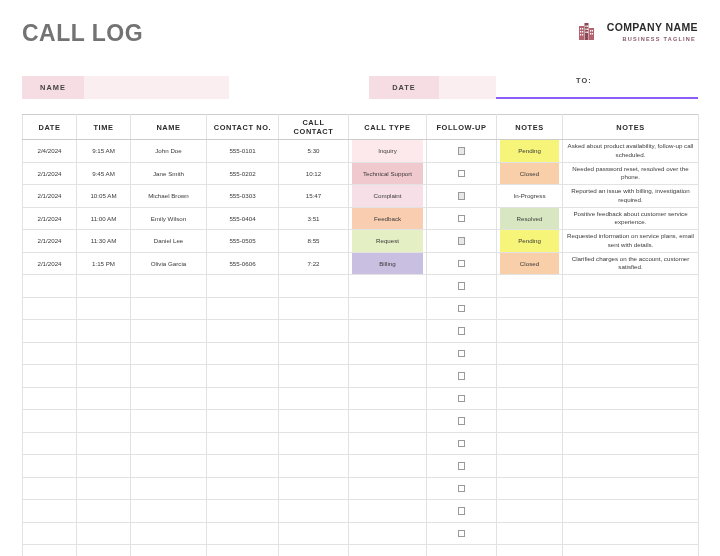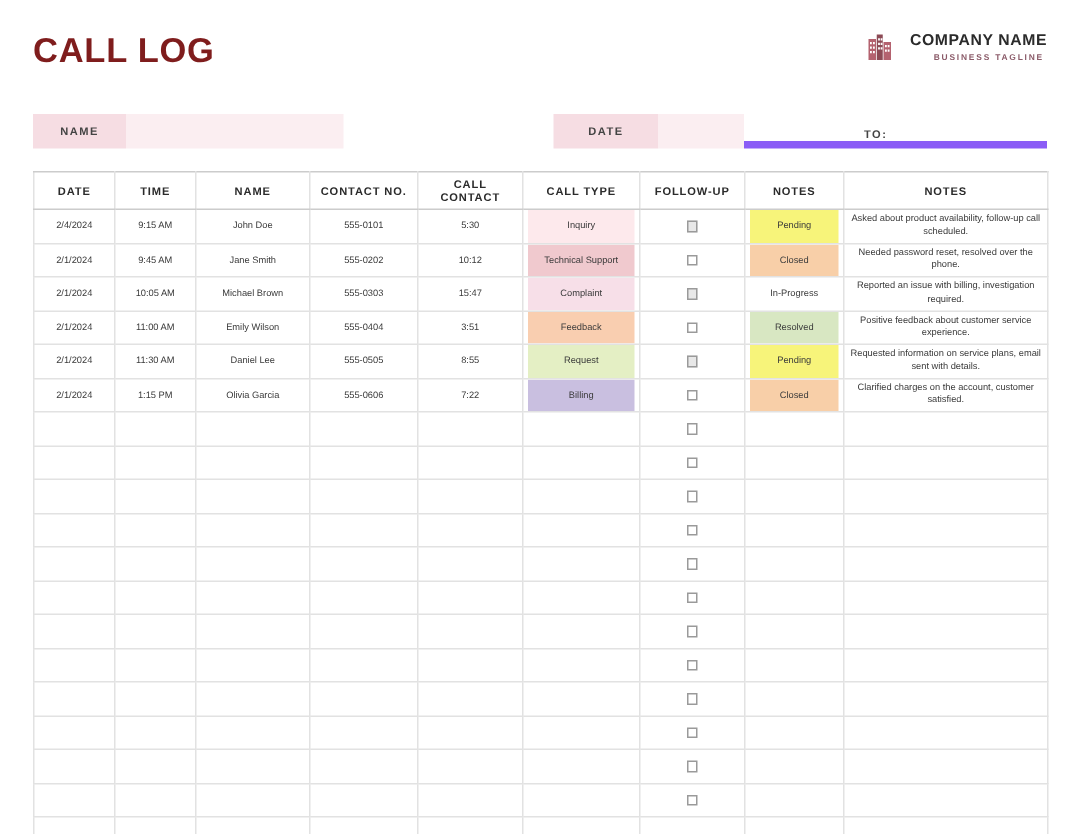--- a/index.html
+++ b/index.html
@@ -26,21 +26,21 @@
   .header {
     display: flex;
     align-items: flex-start;
     justify-content: space-between;
     height: 44px;
   }
   .title {
     font-size: 23px;
     font-weight: bold;
     letter-spacing: 0.5px;
-    color: #7f1d1d;
+    color: #737373;
     margin-top: 2px;
   }
   .brand {
     display: flex;
     align-items: center;
     gap: 12px;
     margin-top: 4px;
   }
   .brand-logo {
     width: 17px;
@@ -110,24 +110,24 @@
     width: 110px;
     display: flex;
     align-items: center;
     padding-left: 16px;
     box-sizing: border-box;
     border-bottom: 1px solid #d9d9d9;
   }
   .meta-to {
     flex: 1;
     display: flex;
-    align-items: flex-end;
+    align-items: flex-start;
     padding-left: 80px;
     box-sizing: border-box;
-    border-bottom: 5px solid #8b5cf6;
+    border-bottom: 2px solid #8b5cf6;
   }
 
   
   .table-wrap {
     margin-top: 15px;
   }
   table.calllog {
     border-collapse: collapse;
     width: 676px;
     table-layout: fixed;

